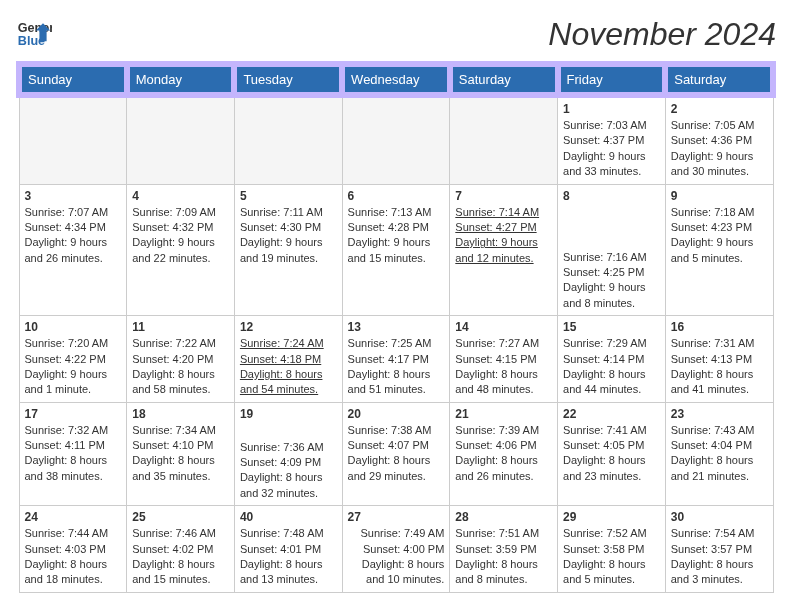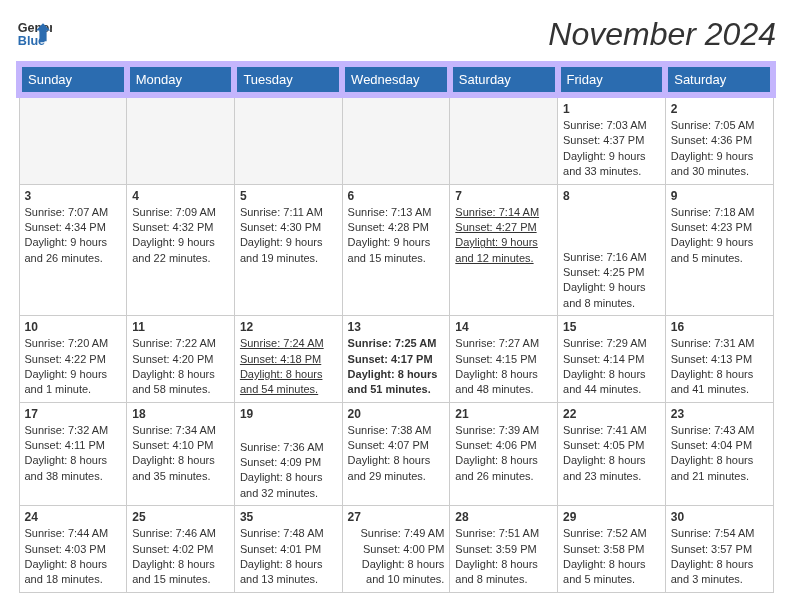--- a/index.html
+++ b/index.html
@@ -194,21 +194,21 @@
         </td>
         <td>
           <span class="day-num">12</span>
           <div class="day-info" style="white-space: pre-line; text-decoration: underline;">Sunrise: 7:24 AM
 Sunset: 4:18 PM
 Daylight: 8 hours
 and 54 minutes.</div>
         </td>
         <td>
           <span class="day-num">13</span>
-          <div class="day-info" style="white-space: pre-line; font-weight: bold;">Sunrise: 7:25 AM
+          <div class="day-info" style="white-space: pre-line;">Sunrise: 7:25 AM
 Sunset: 4:17 PM
 Daylight: 8 hours
 and 51 minutes.</div>
         </td>
         <td>
           <span class="day-num">14</span>
           <div class="day-info" style="white-space: pre-line;">Sunrise: 7:27 AM
 Sunset: 4:15 PM
 Daylight: 8 hours
 and 48 minutes.</div>
@@ -288,21 +288,21 @@
 and 18 minutes.</div>
         </td>
         <td>
           <span class="day-num">25</span>
           <div class="day-info" style="white-space: pre-line;">Sunrise: 7:46 AM
 Sunset: 4:02 PM
 Daylight: 8 hours
 and 15 minutes.</div>
         </td>
         <td>
-          <span class="day-num">35</span>
+          <span class="day-num">40</span>
           <div class="day-info" style="white-space: pre-line;">Sunrise: 7:48 AM
 Sunset: 4:01 PM
 Daylight: 8 hours
 and 13 minutes.</div>
         </td>
         <td>
           <span class="day-num">27</span>
           <div class="day-info" style="white-space: pre-line; text-align: right;">Sunrise: 7:49 AM
 Sunset: 4:00 PM
 Daylight: 8 hours

